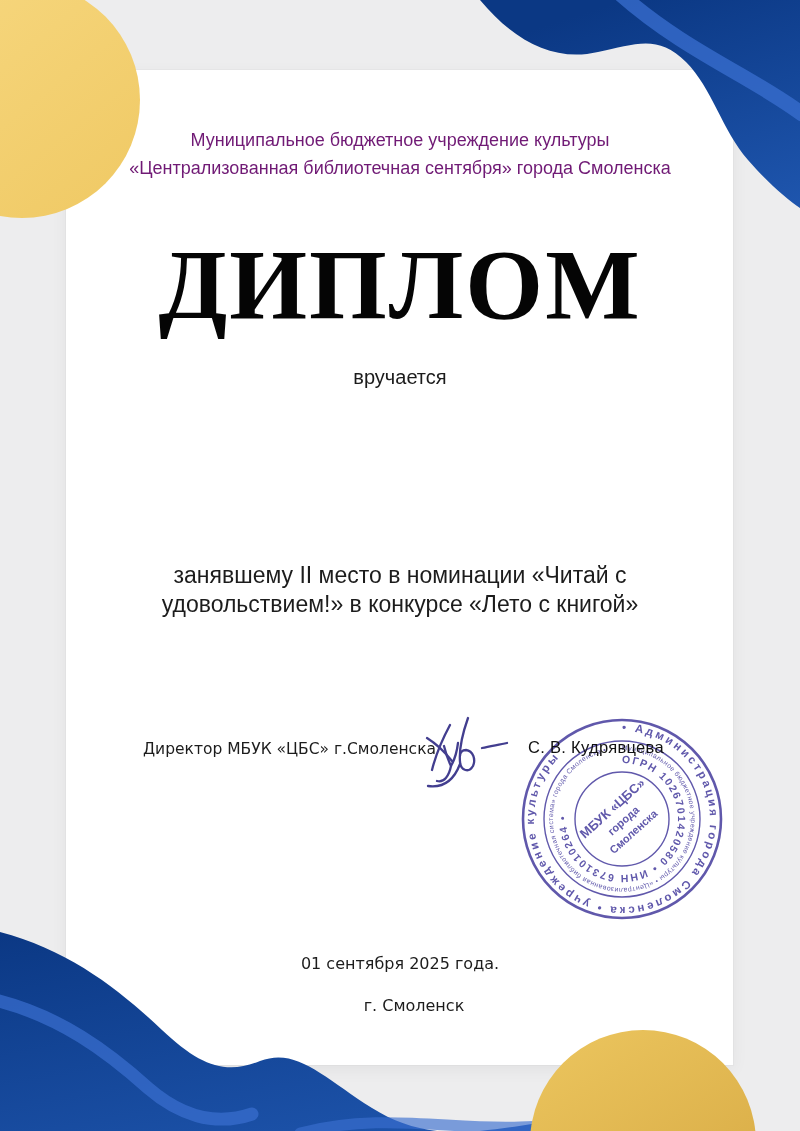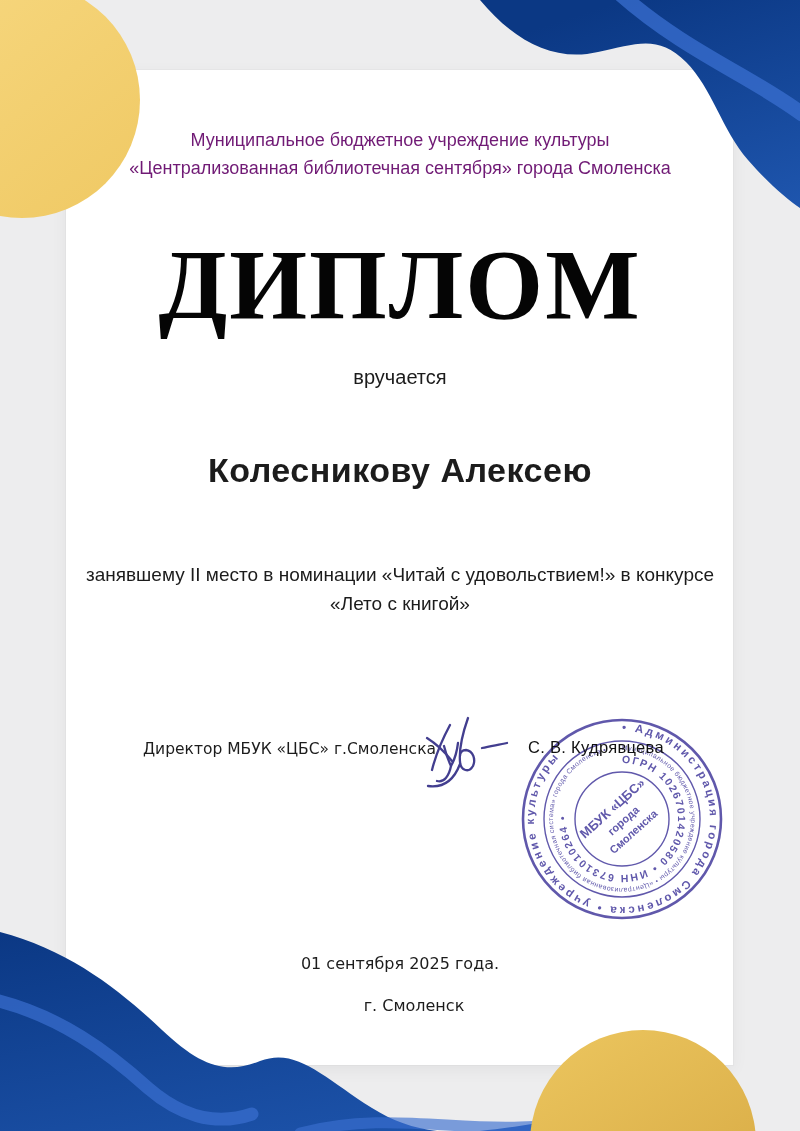--- a/index.html
+++ b/index.html
@@ -37,21 +37,21 @@
   }
   .decor{position:absolute;inset:0;width:800px;height:1131px;z-index:2;pointer-events:none;}
   .txt{position:absolute;z-index:3;left:0;width:800px;text-align:center;}
   .org{top:126px;font-size:18px;line-height:28px;color:#701a75;}
   .title{
     top:230px;font-family:"Liberation Serif","DejaVu Serif",serif;
     font-size:100px;line-height:1.1;letter-spacing:2px;color:#050505;font-weight:700;
   }
   .subtitle{top:366px;font-size:20px;line-height:22px;}
   .recipient{top:450px;font-size:34px;line-height:40px;font-weight:bold;letter-spacing:0.5px;}
-  .achievement{top:561px;left:80px;width:640px;font-size:19px;line-height:28.5px;}
+  .achievement{top:561px;left:80px;width:640px;font-size:23px;line-height:28.5px;}
   .director{
     position:absolute;z-index:4;left:143px;top:739px;font-family:"DejaVu Sans",sans-serif;
     font-size:15.5px;line-height:20px;text-align:center;
   }
   .signer{
     position:absolute;z-index:5;left:528px;top:737px;font-size:16.5px;line-height:20px;
     color:#111;text-align:left;letter-spacing:0.3px;
   }
   .signature-svg{position:absolute;z-index:4;left:402px;top:698px;}
   .stamp-svg{position:absolute;z-index:3;left:505px;top:702px;opacity:0.88;}
@@ -109,21 +109,20 @@
 
   <div class="txt org">
     <div>Муниципальное бюджетное учреждение культуры</div>
     <div>«Централизованная библиотечная сентября» города Смоленска</div>
   </div>
 
   <div class="txt title">ДИПЛОМ</div>
 
   <div class="txt subtitle">вручается</div>
 
-  <div class="txt recipient">Колесникову Алексею</div>
 
   <div class="txt achievement">занявшему II место в номинации «Читай с удовольствием!» в конкурсе «Лето с книгой»</div>
 
   <div class="director">Директор МБУК «ЦБС» г.Смоленска</div>
 
   <svg class="signature-svg" width="130" height="110" viewBox="0 0 130 110" aria-hidden="true">
     <g fill="none" stroke="var(--signature-ink,#332e86)" stroke-width="2.3" stroke-linecap="round" stroke-linejoin="round" opacity="0.92">
       <path d="M 30,72 C 34,56 41,40 48,27"></path>
       <path d="M 25,40 C 33,45 42,53 50,63"></path>
       <path d="M 42,48 C 44,56 46,62 49,68 C 53,61 55,53 56,45"></path>

